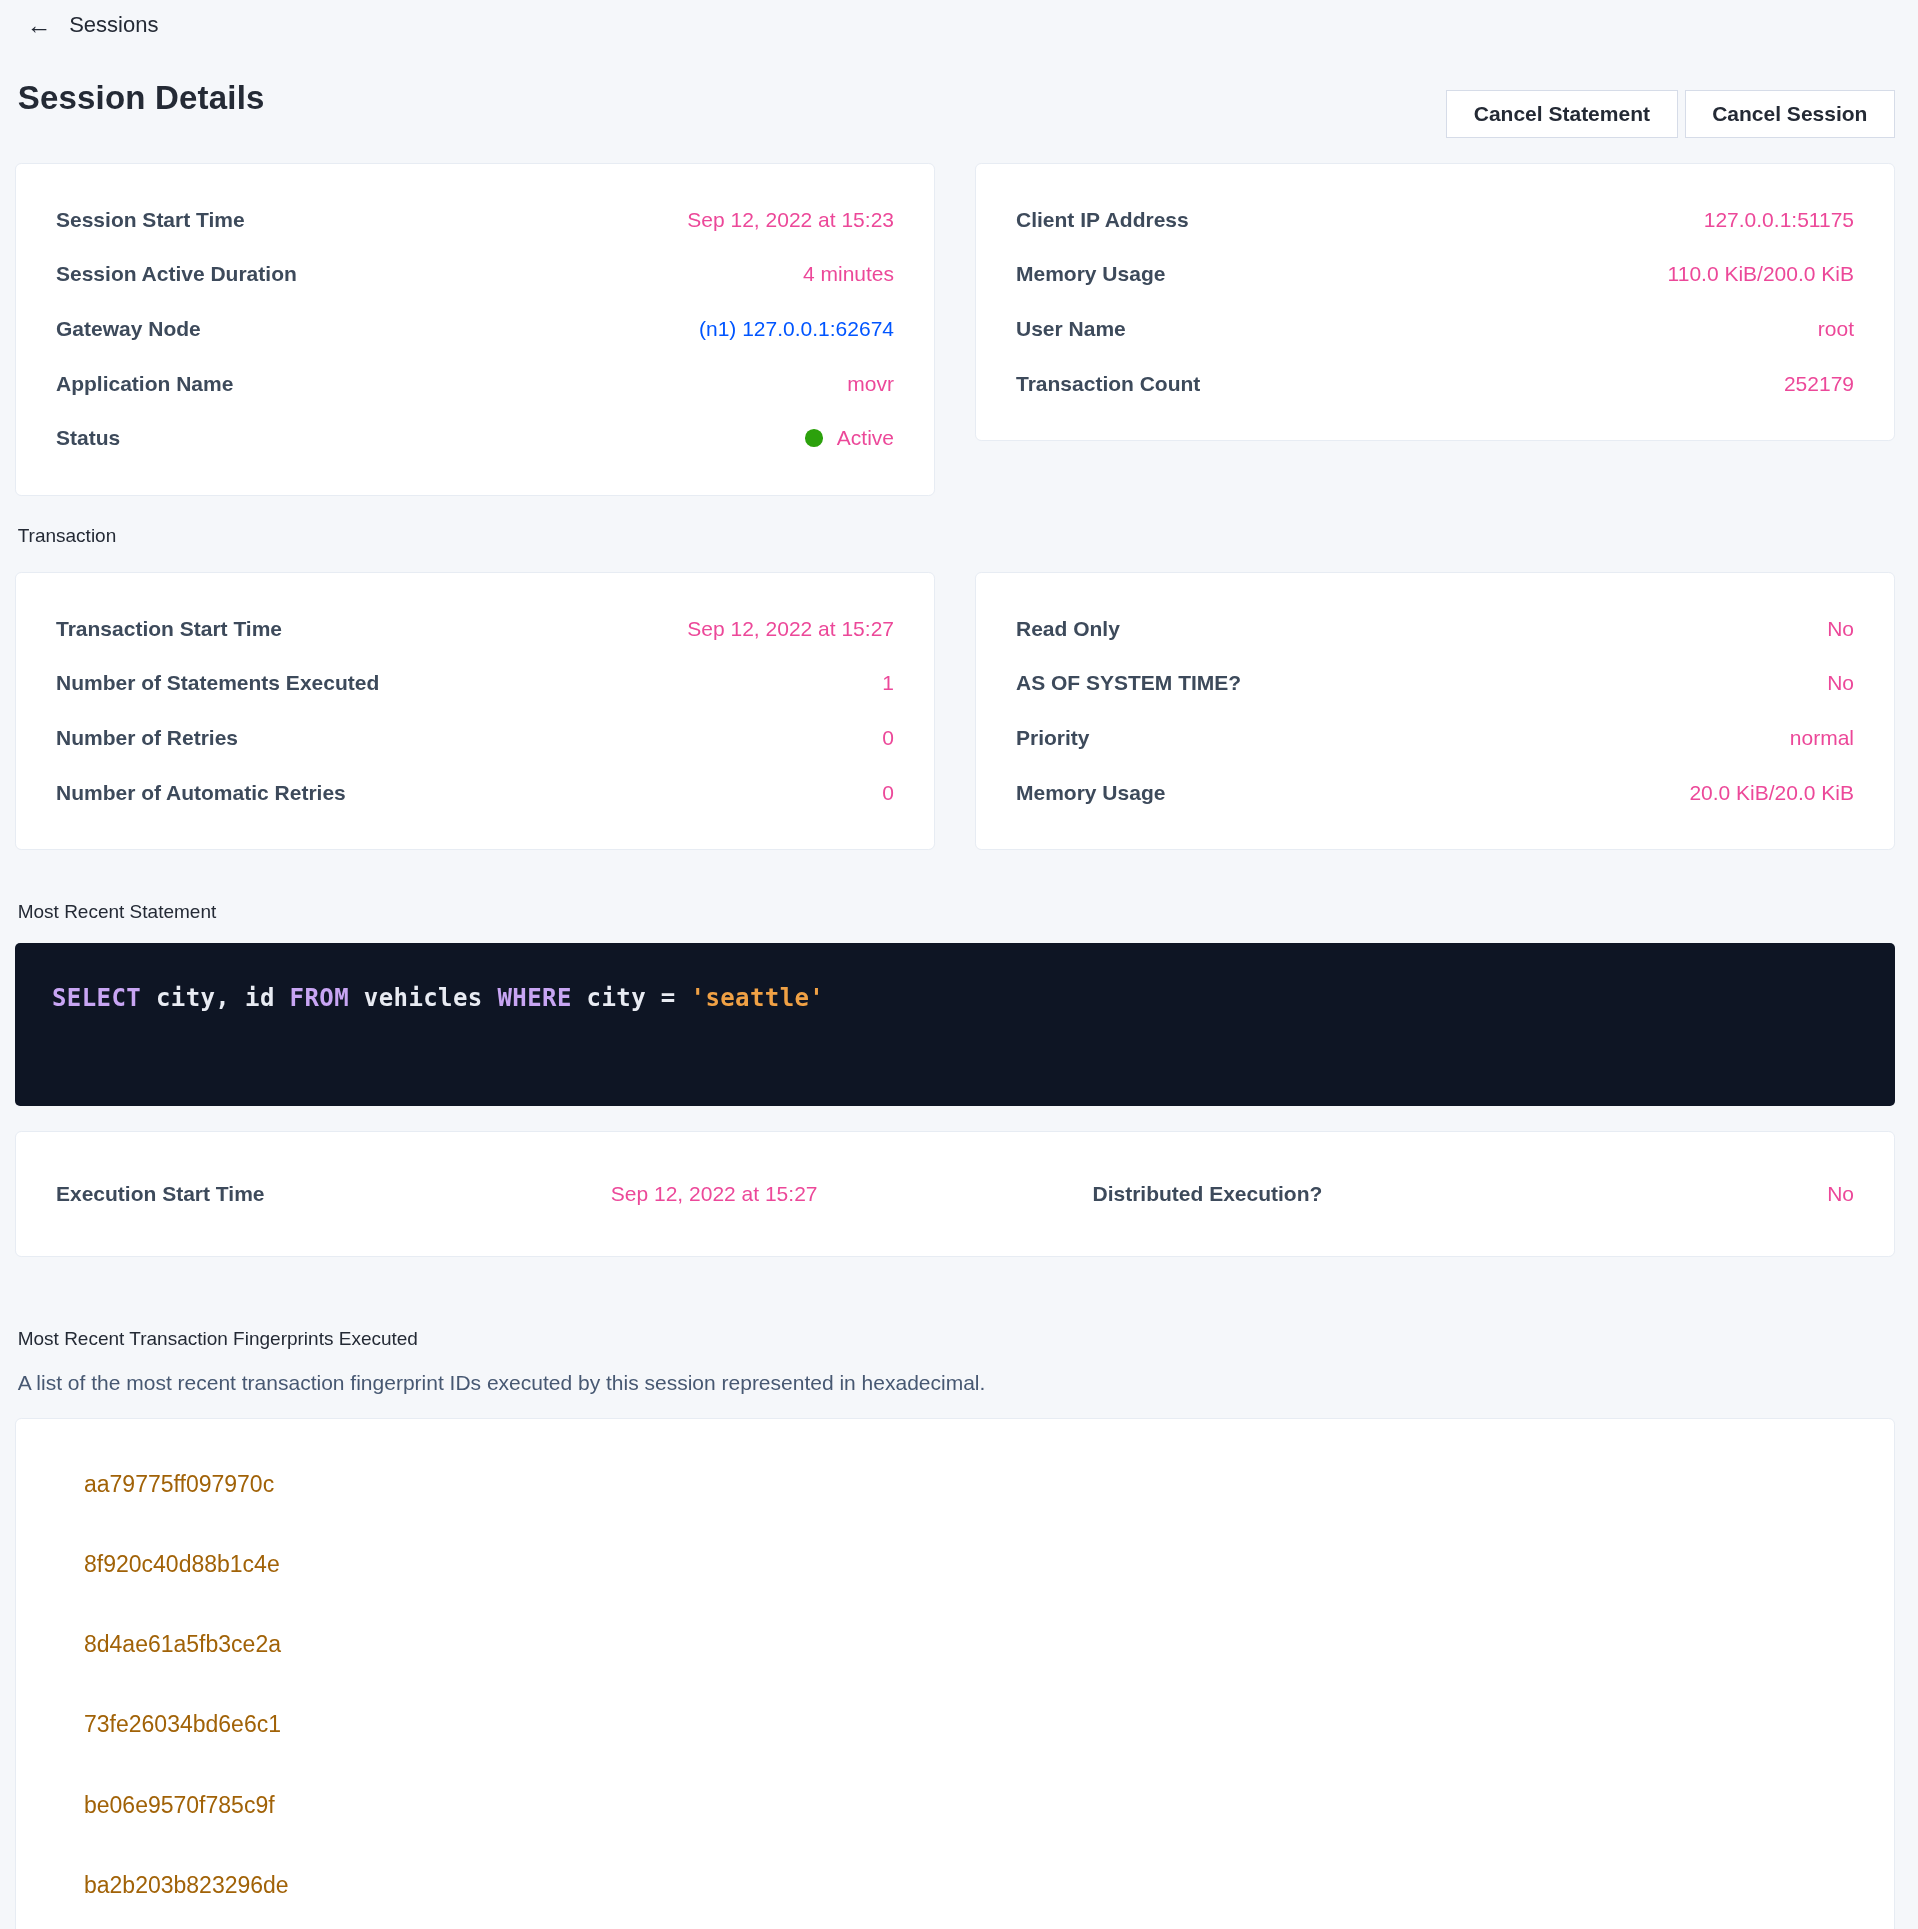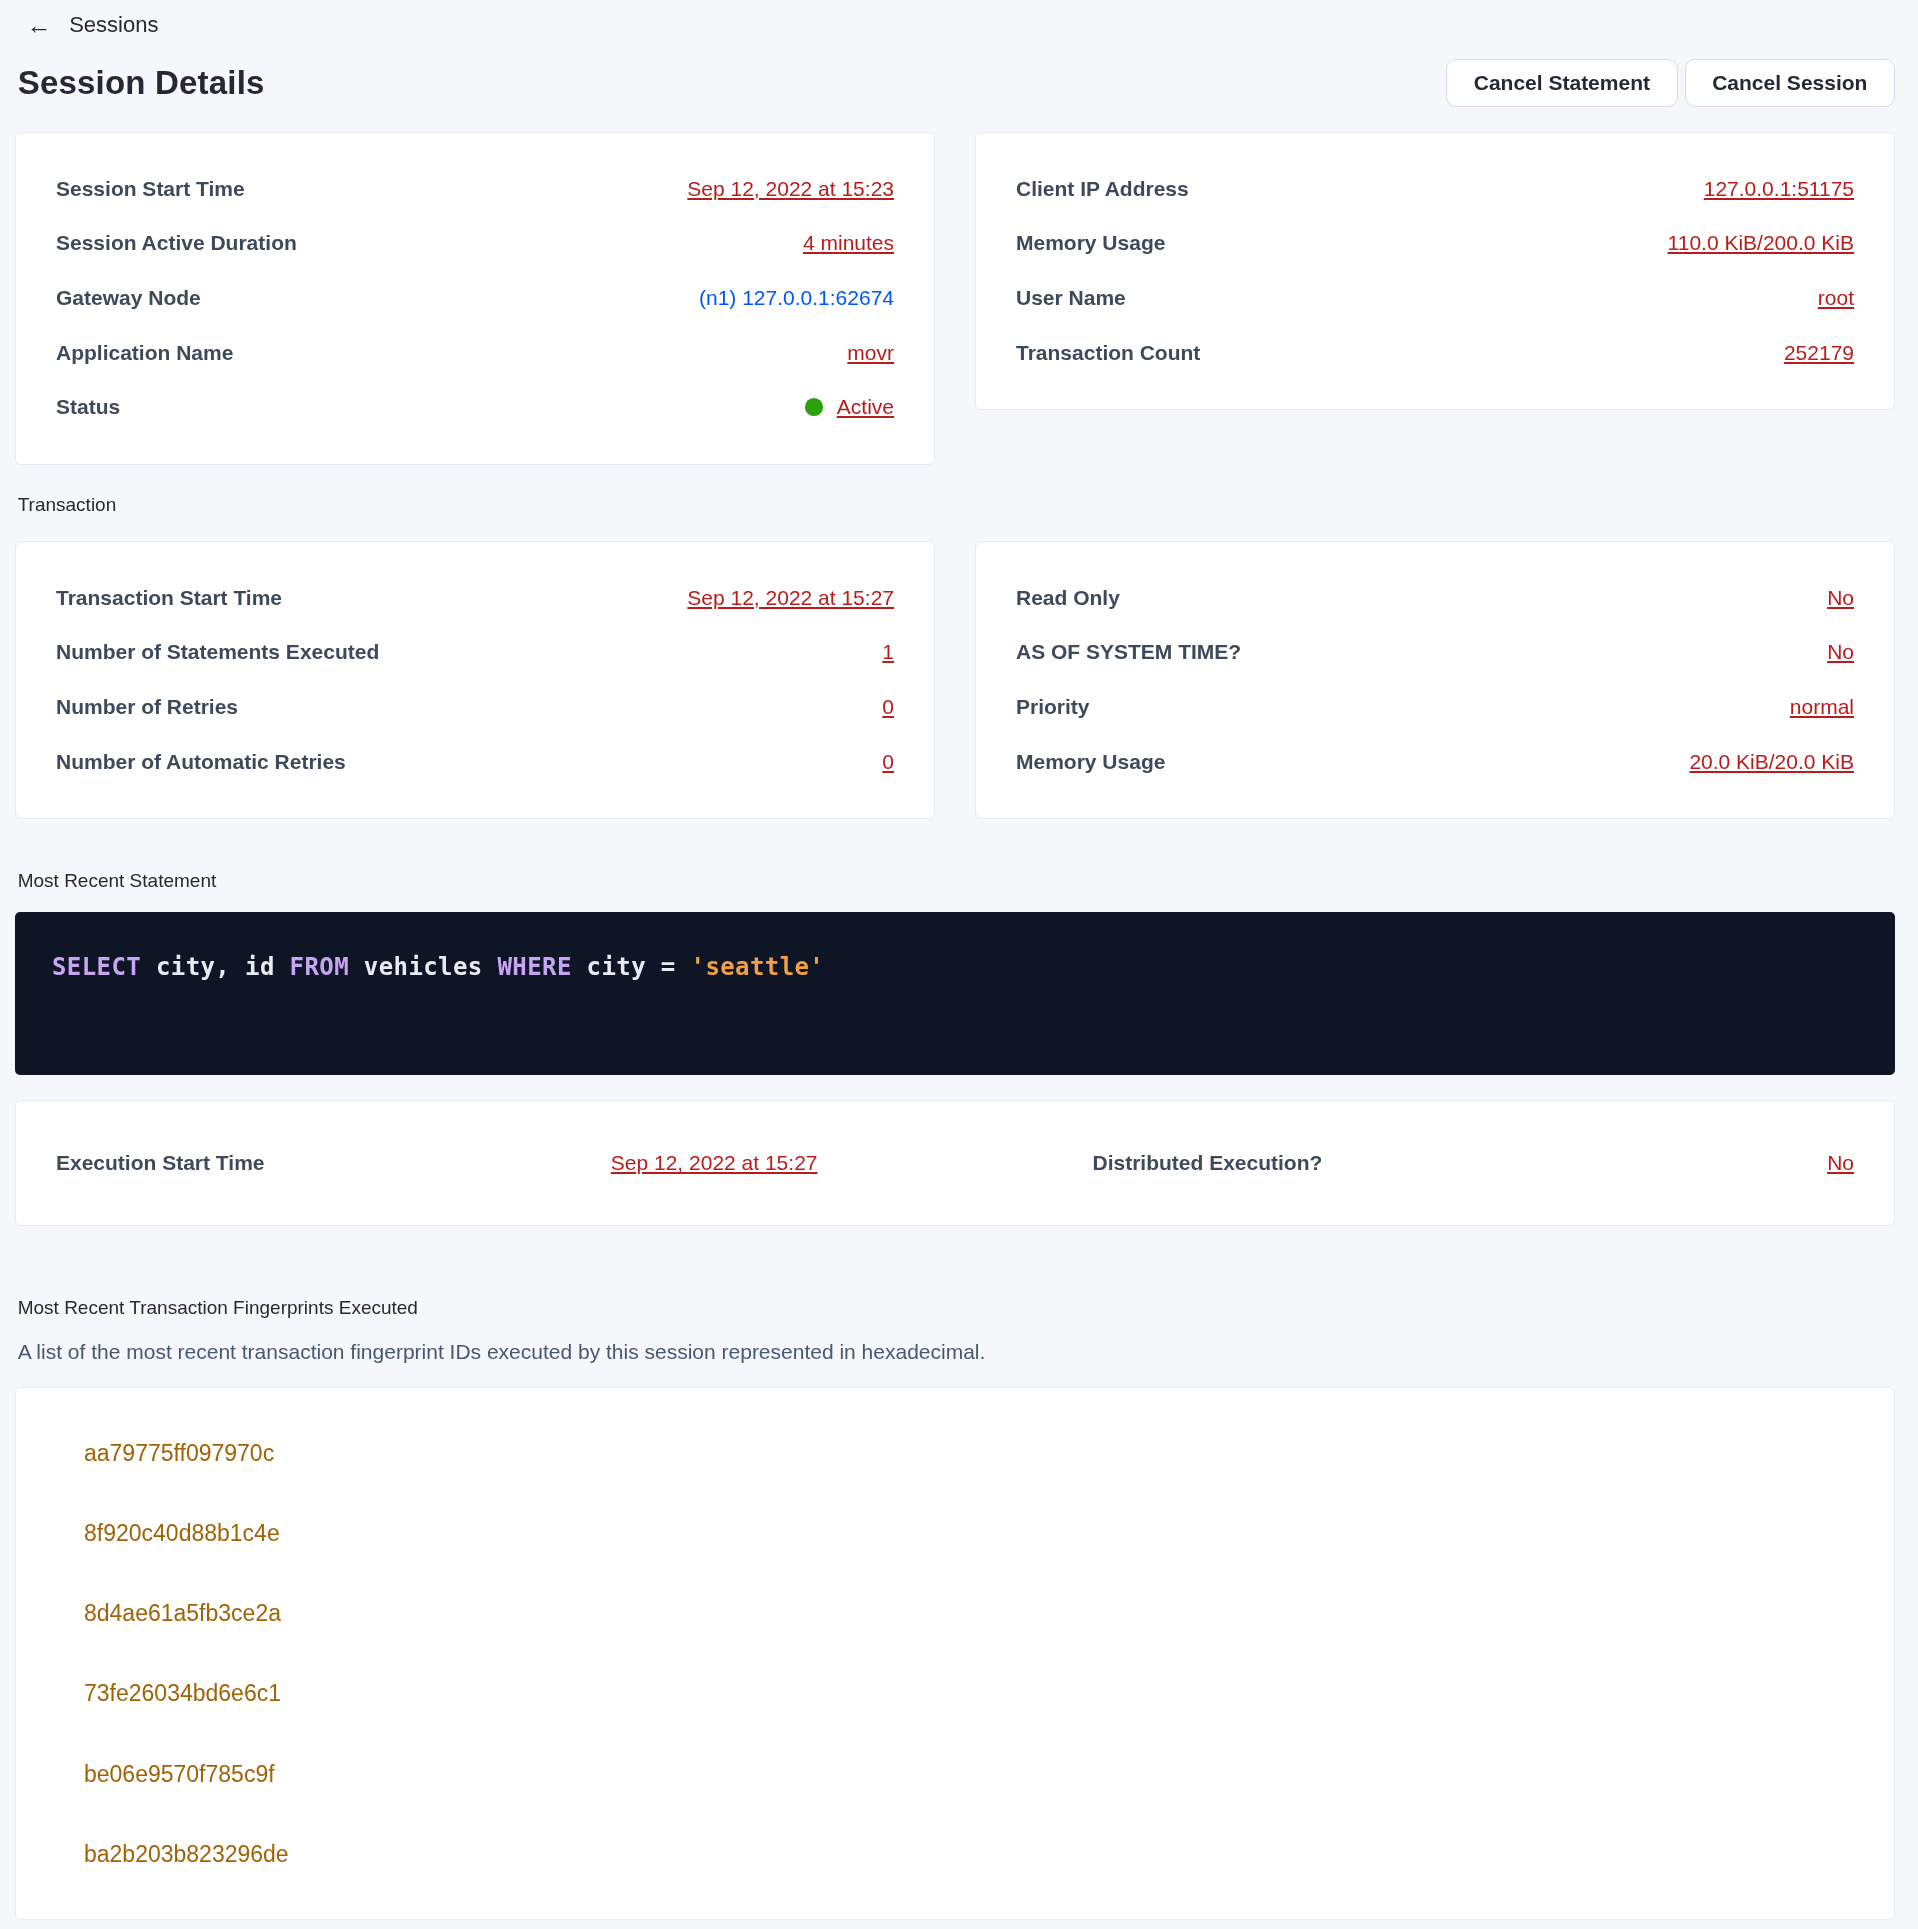--- a/index.html
+++ b/index.html
@@ -17,38 +17,38 @@
     padding-left:11.5px; font-size:22px; color:#242a35;
     cursor:pointer; width:fit-content;
   }
   .breadcrumb .arrow { font-size:25px; line-height:1; color:#242a35; }
 
   
   .title-row { display:flex; justify-content:space-between; align-items:center; margin-top:21px; }
   .page-title { font-size:33px; font-weight:bold; color:#242a35; letter-spacing:0.2px; padding-left:2.7px; }
   .btn-group { display:flex; gap:7px; }
   .btn {
-    background:#ffffff; border:0.9px solid #d6dce8; border-radius:10px;
+    background:#ffffff; border:0.9px solid #d6dce8; border-radius:0;
     font-family:"Liberation Sans", sans-serif;
     font-size:21px; font-weight:bold; color:#242a35;
-    padding:10.6px 26.6px; cursor:pointer; white-space:nowrap;
+    padding:10.6px 26.6px; cursor:pointer; white-space:nowrap;margin-top:31px;
   }
 
   
   .grid-2 { display:grid; grid-template-columns:1fr 1fr; column-gap:40px; align-items:start; }
   .card {
     background:#ffffff; border:0.9px solid #e7ecf3; border-radius:6.2px;
     padding:29px 40px;
   }
   .kv-row {
     display:flex; justify-content:space-between; align-items:center;
     padding:13.3px 0; font-size:21px; line-height:28px;
   }
   .kv-label { font-weight:bold; color:#3d4a5b; }
-  .kv-value { color:#b91c1c; text-align:right;text-decoration:underline; }
+  .kv-value { color:#ec4899; text-align:right; }
   .link { color:#0055ff; text-decoration:none; cursor:pointer; }
   .status-wrap { display:flex; align-items:center; gap:14px; }
   .dot {
     width:17.7px; height:17.7px; border-radius:50%;
     background:#2ca10c; display:inline-block;
   }
 
   .section-title {
     font-size:19px; font-weight:400; color:#242a35; padding-left:2.7px;
   }

